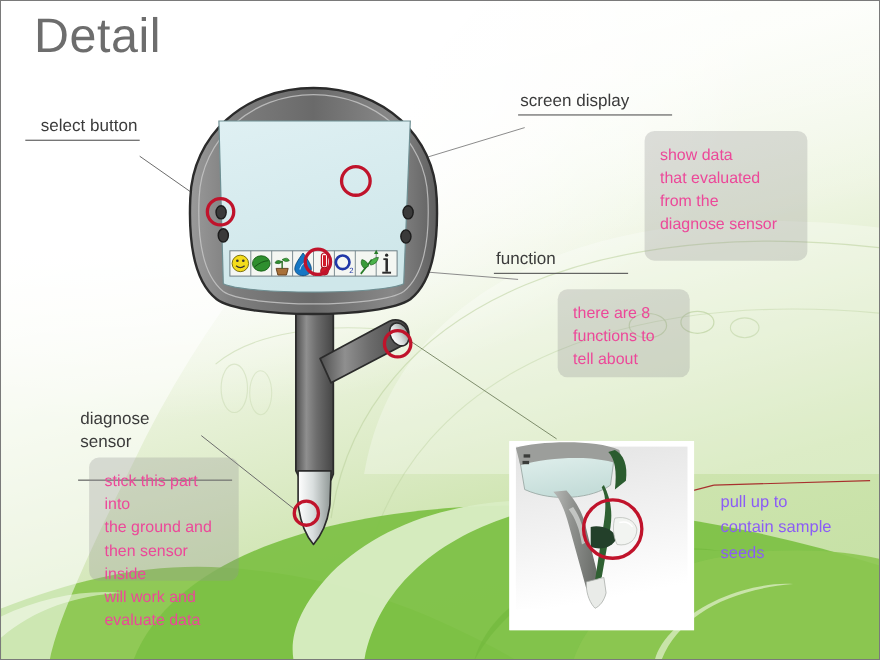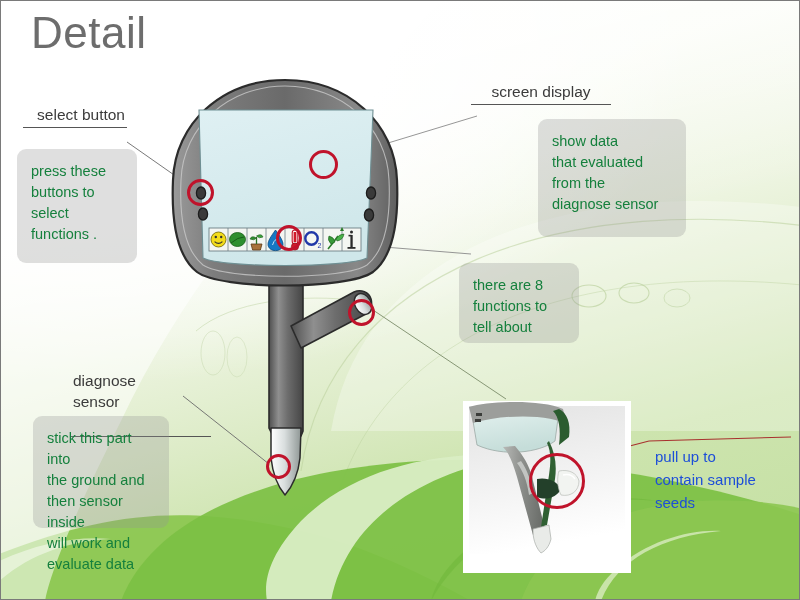--- a/index.html
+++ b/index.html
@@ -36,31 +36,32 @@
     position:absolute;font-size:15.5px;color:#3b3b3b;white-space:nowrap;
   }
   .label .txt{display:block;padding:0 2px 3px 2px;}
   .label .rule{display:block;height:1px;background:#555;width:100%;}
 
   
   .note{
     position:absolute;
     background:rgba(150,150,150,0.30);
     border-radius:9px;
-    color:#15803d;
+    color:#ec4899;
     font-size:14.5px;
     line-height:21px;
     padding:12px 14px;
     box-sizing:border-box;
     white-space:pre-line;
+    margin-left:48px;
   }
 
   
   .plaintext{
-    position:absolute;font-size:15px;color:#1d4ed8;line-height:23px;
+    position:absolute;font-size:15px;color:#8b5cf6;line-height:23px;
     white-space:pre-line;
   }
 
   
   .leaders{position:absolute;left:0;top:0;width:800px;height:600px;}
 
   
   .inset{
     position:absolute;left:462px;top:400px;width:168px;height:172px;
     background:#ffffff;
@@ -289,36 +290,36 @@
       <path d="M70 128 L86 124 L88 138 C 86 146 82 150 78 152 C 74 148 70 140 70 130 Z" fill="#e9ebe8" stroke="#a8aca8" stroke-width="0.7"></path>
     </svg>
     <div class="redc" style="left:66px;top:52px;width:56px;height:56px;border-width:3px;"></div>
   </div>
 
   <div class="label" style="left:22px;top:105px;width:104px;text-align:right;">
     <span class="txt">select  button</span>
     <span class="rule"></span>
   </div>
 
-  <div class="label" style="left:470px;top:82px;width:140px;text-align:center;">
+  <div class="label" style="left:470px;top:82px;width:140px;">
     <span class="txt">screen  display</span>
     <span class="rule"></span>
   </div>
 
+  <div class="label" style="left:448px;top:226px;width:122px;">
+    <span class="txt">function</span>
+    <span class="rule"></span>
+  </div>
 
   <div class="label" style="left:42px;top:348px;width:140px;white-space:pre-line;line-height:21px;margin-left:28px;">
     <span class="txt">diagnose
 sensor</span>
     <span class="rule"></span>
   </div>
 
-  <div class="note" style="left:16px;top:148px;width:120px;height:114px;">press  these
-buttons  to
-select
-functions .</div>
 
   <div class="note" style="left:537px;top:118px;width:148px;height:118px;"> show  data
 that  evaluated
 from  the
 diagnose  sensor</div>
 
   <div class="note" style="left:458px;top:262px;width:120px;height:80px;">there  are  8
 functions to
 tell  about</div>
 

